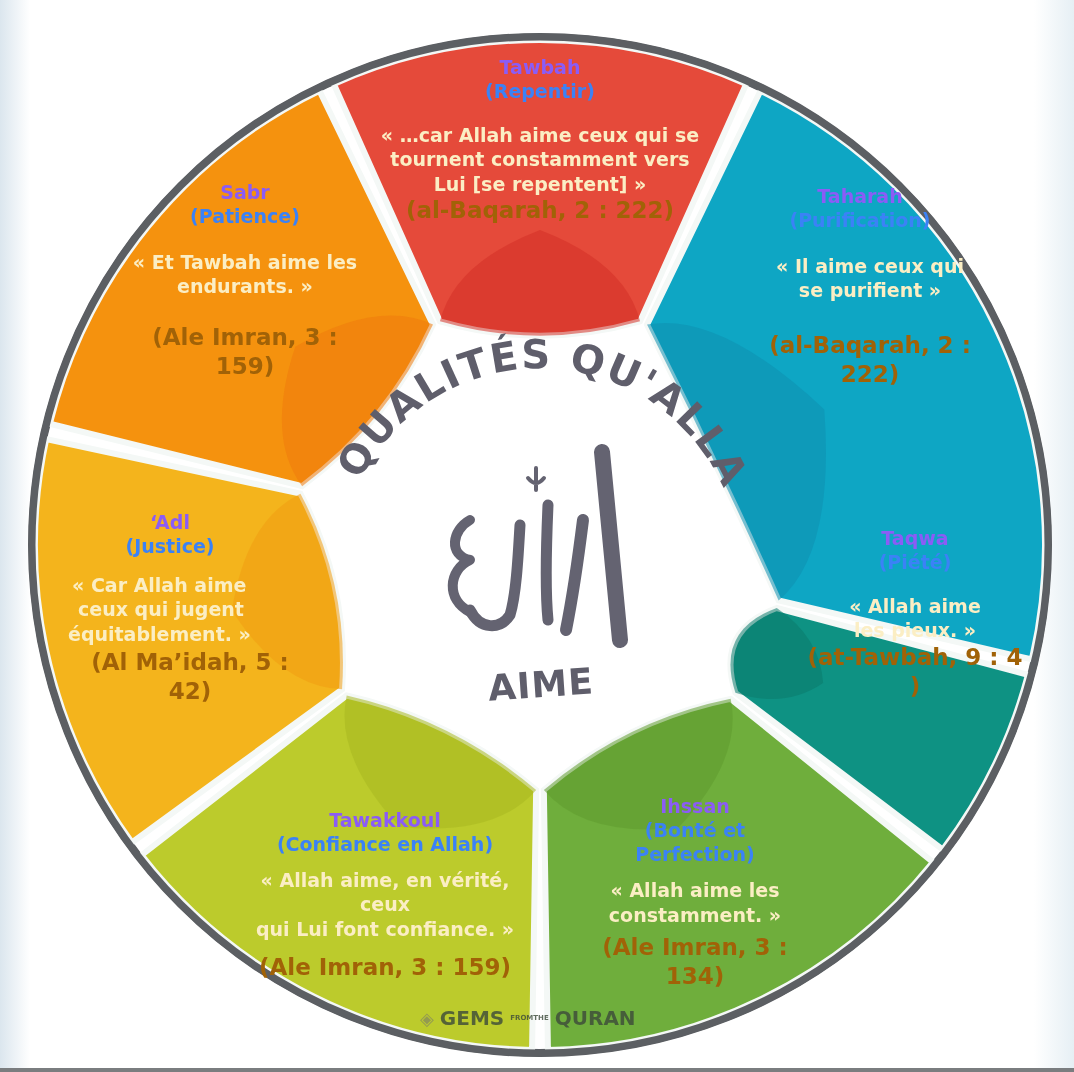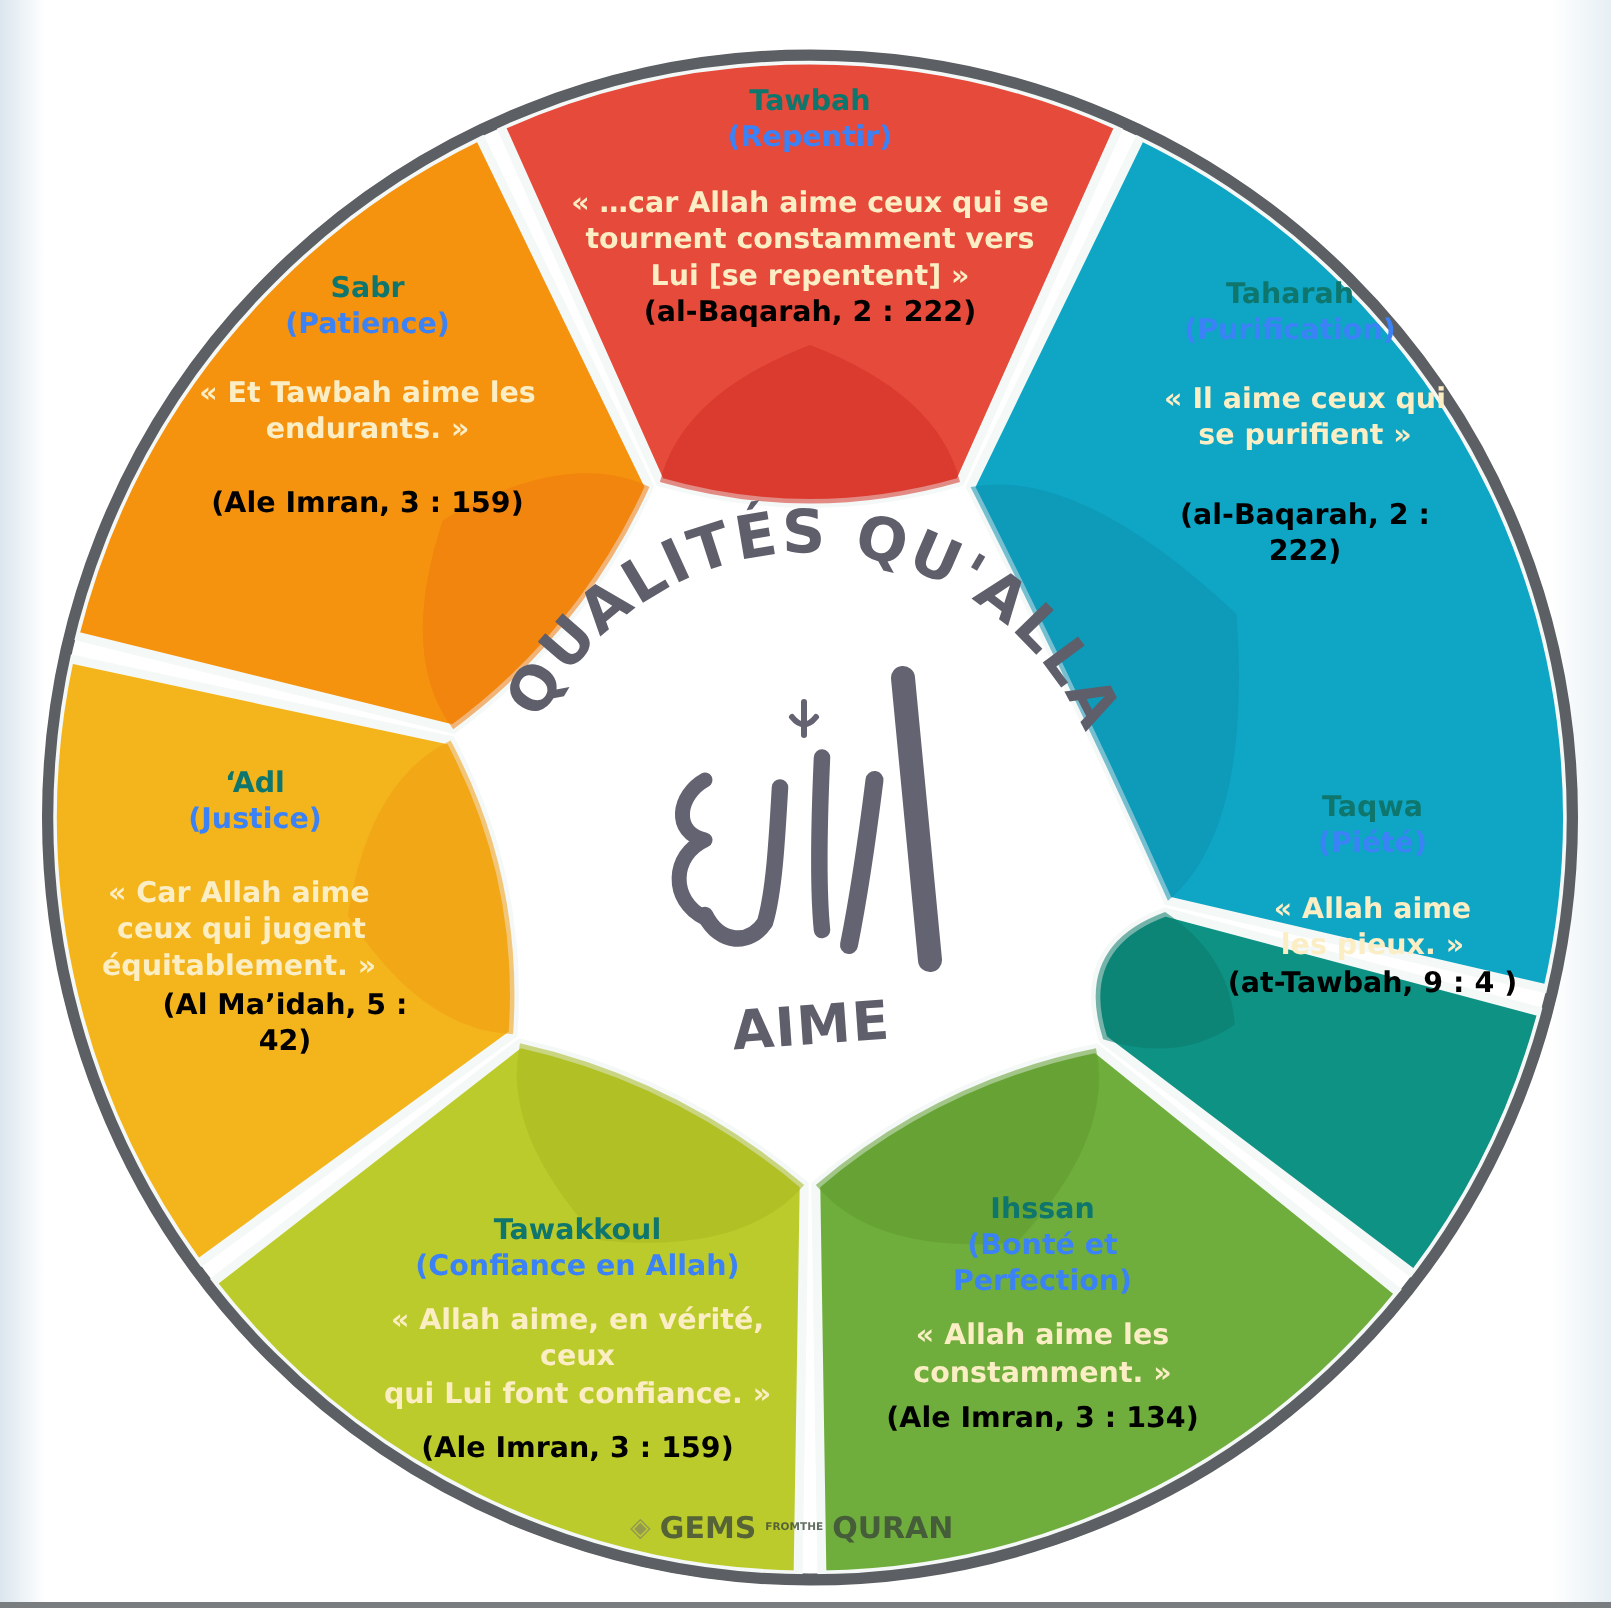--- a/index.html
+++ b/index.html
@@ -5,24 +5,24 @@
   html,body{margin:0;padding:0;}
   body{width:1074px;height:1072px;overflow:hidden;background:#ffffff;position:relative;
     font-family:"DejaVu Sans","Liberation Sans",sans-serif;}
   .bg-edge-left{position:absolute;left:0;top:0;width:30px;height:1072px;
     background:linear-gradient(90deg,#dbe6ee,#ffffff);}
   .bg-edge-right{position:absolute;right:0;top:0;width:40px;height:1072px;
     background:linear-gradient(270deg,#e6eff4,#ffffff);}
   .bg-bottom-bar{position:absolute;left:0;bottom:0;width:1074px;height:4px;background:#7a7d7f;}
   svg#wheel{position:absolute;left:0;top:0;}
   .seg-text{position:absolute;text-align:center;font-weight:bold;line-height:1.27;}
-  .seg-name{color:#0f766e;font-size:19px;display:block;}
+  .seg-name{color:#8b5cf6;font-size:19px;display:block;}
   .seg-trans{color:#3b82f6;font-size:19px;display:block;}
   .seg-quote{color:#fbeec4;font-size:19px;display:block;margin-top:18px;}
-  .seg-ref{color:#000000;font-size:19px;display:block;}
+  .seg-ref{color:#a16207;font-size:23px;display:block;}
   .aime{position:absolute;left:488px;top:664px;font-size:36px;font-weight:bold;color:#5f5e6b;
     transform:rotate(-4deg);letter-spacing:1px;font-family:"DejaVu Sans",sans-serif;}
   .logo{position:absolute;left:420px;top:1006px;display:flex;align-items:center;gap:6px;
     color:#3c4a3a;font-weight:bold;font-size:20px;opacity:0.8;}
   .logo .from{font-size:7px;line-height:8px;display:flex;flex-direction:row;}
 </style>
 </head>
 <body>
 
 <div class="bg-edge-left"></div>
@@ -94,21 +94,21 @@
   <span class="seg-quote" style="margin-top:22px;padding-left:20px">
     <span style="display:block">« Il aime ceux qui</span>
     <span style="display:block">se purifient »</span>
   </span>
   <span class="seg-ref" style="margin-top:28px;padding-left:20px">(al-Baqarah, 2 : 222)</span>
 </div>
 
 <div class="seg-text" style="left:50px;top:510px;width:240px;">
   <span class="seg-name">‘Adl</span>
   <span class="seg-trans">(Justice)</span>
-  <span class="seg-quote" style="margin-top:25px;text-align:left;padding-left:18px">
+  <span class="seg-quote" style="margin-top:15px;text-align:left;padding-left:18px">
     <span style="display:block;padding-left:4px">« Car Allah aime</span>
     <span style="display:block;padding-left:10px">ceux qui jugent</span>
     <span style="display:block">équitablement. »</span>
   </span>
   <span class="seg-ref" style="padding-left:40px;margin-top:2px">(Al Ma’idah, 5 : 42)</span>
 </div>
 
 <div class="seg-text" style="left:805px;top:526px;width:220px;">
   <span class="seg-name">Taqwa</span>
   <span class="seg-trans">(Piété)</span>

